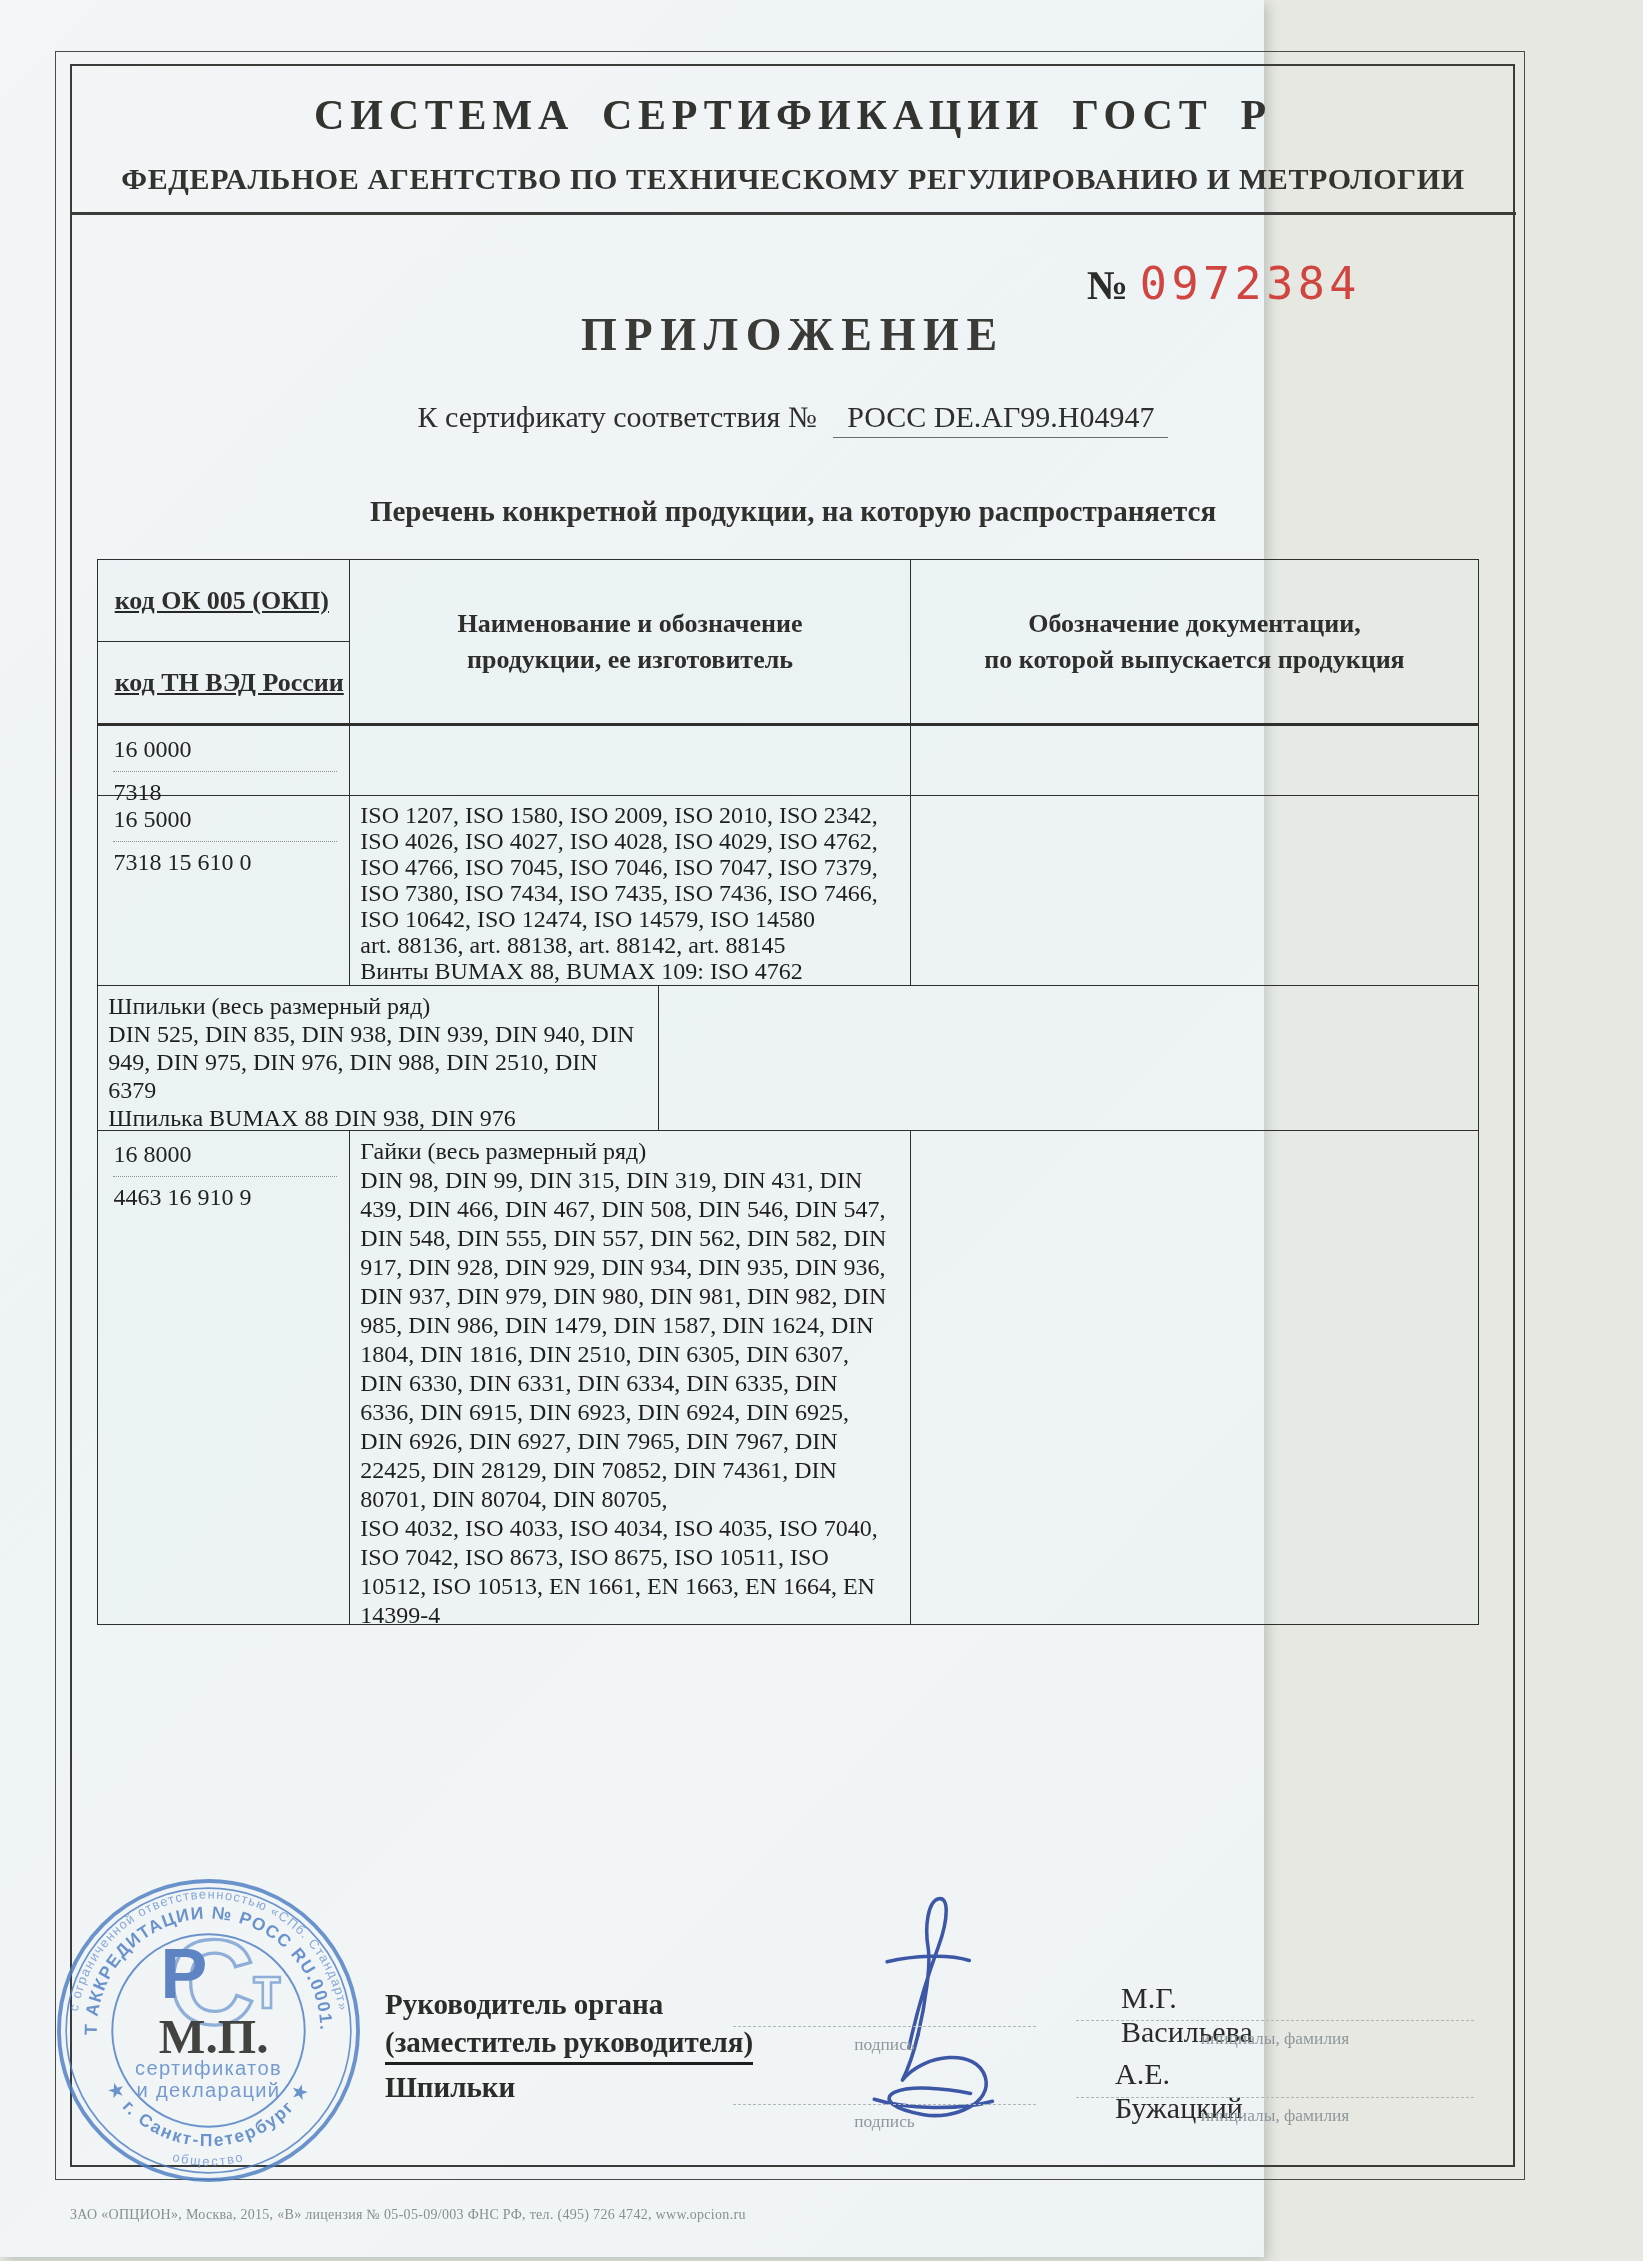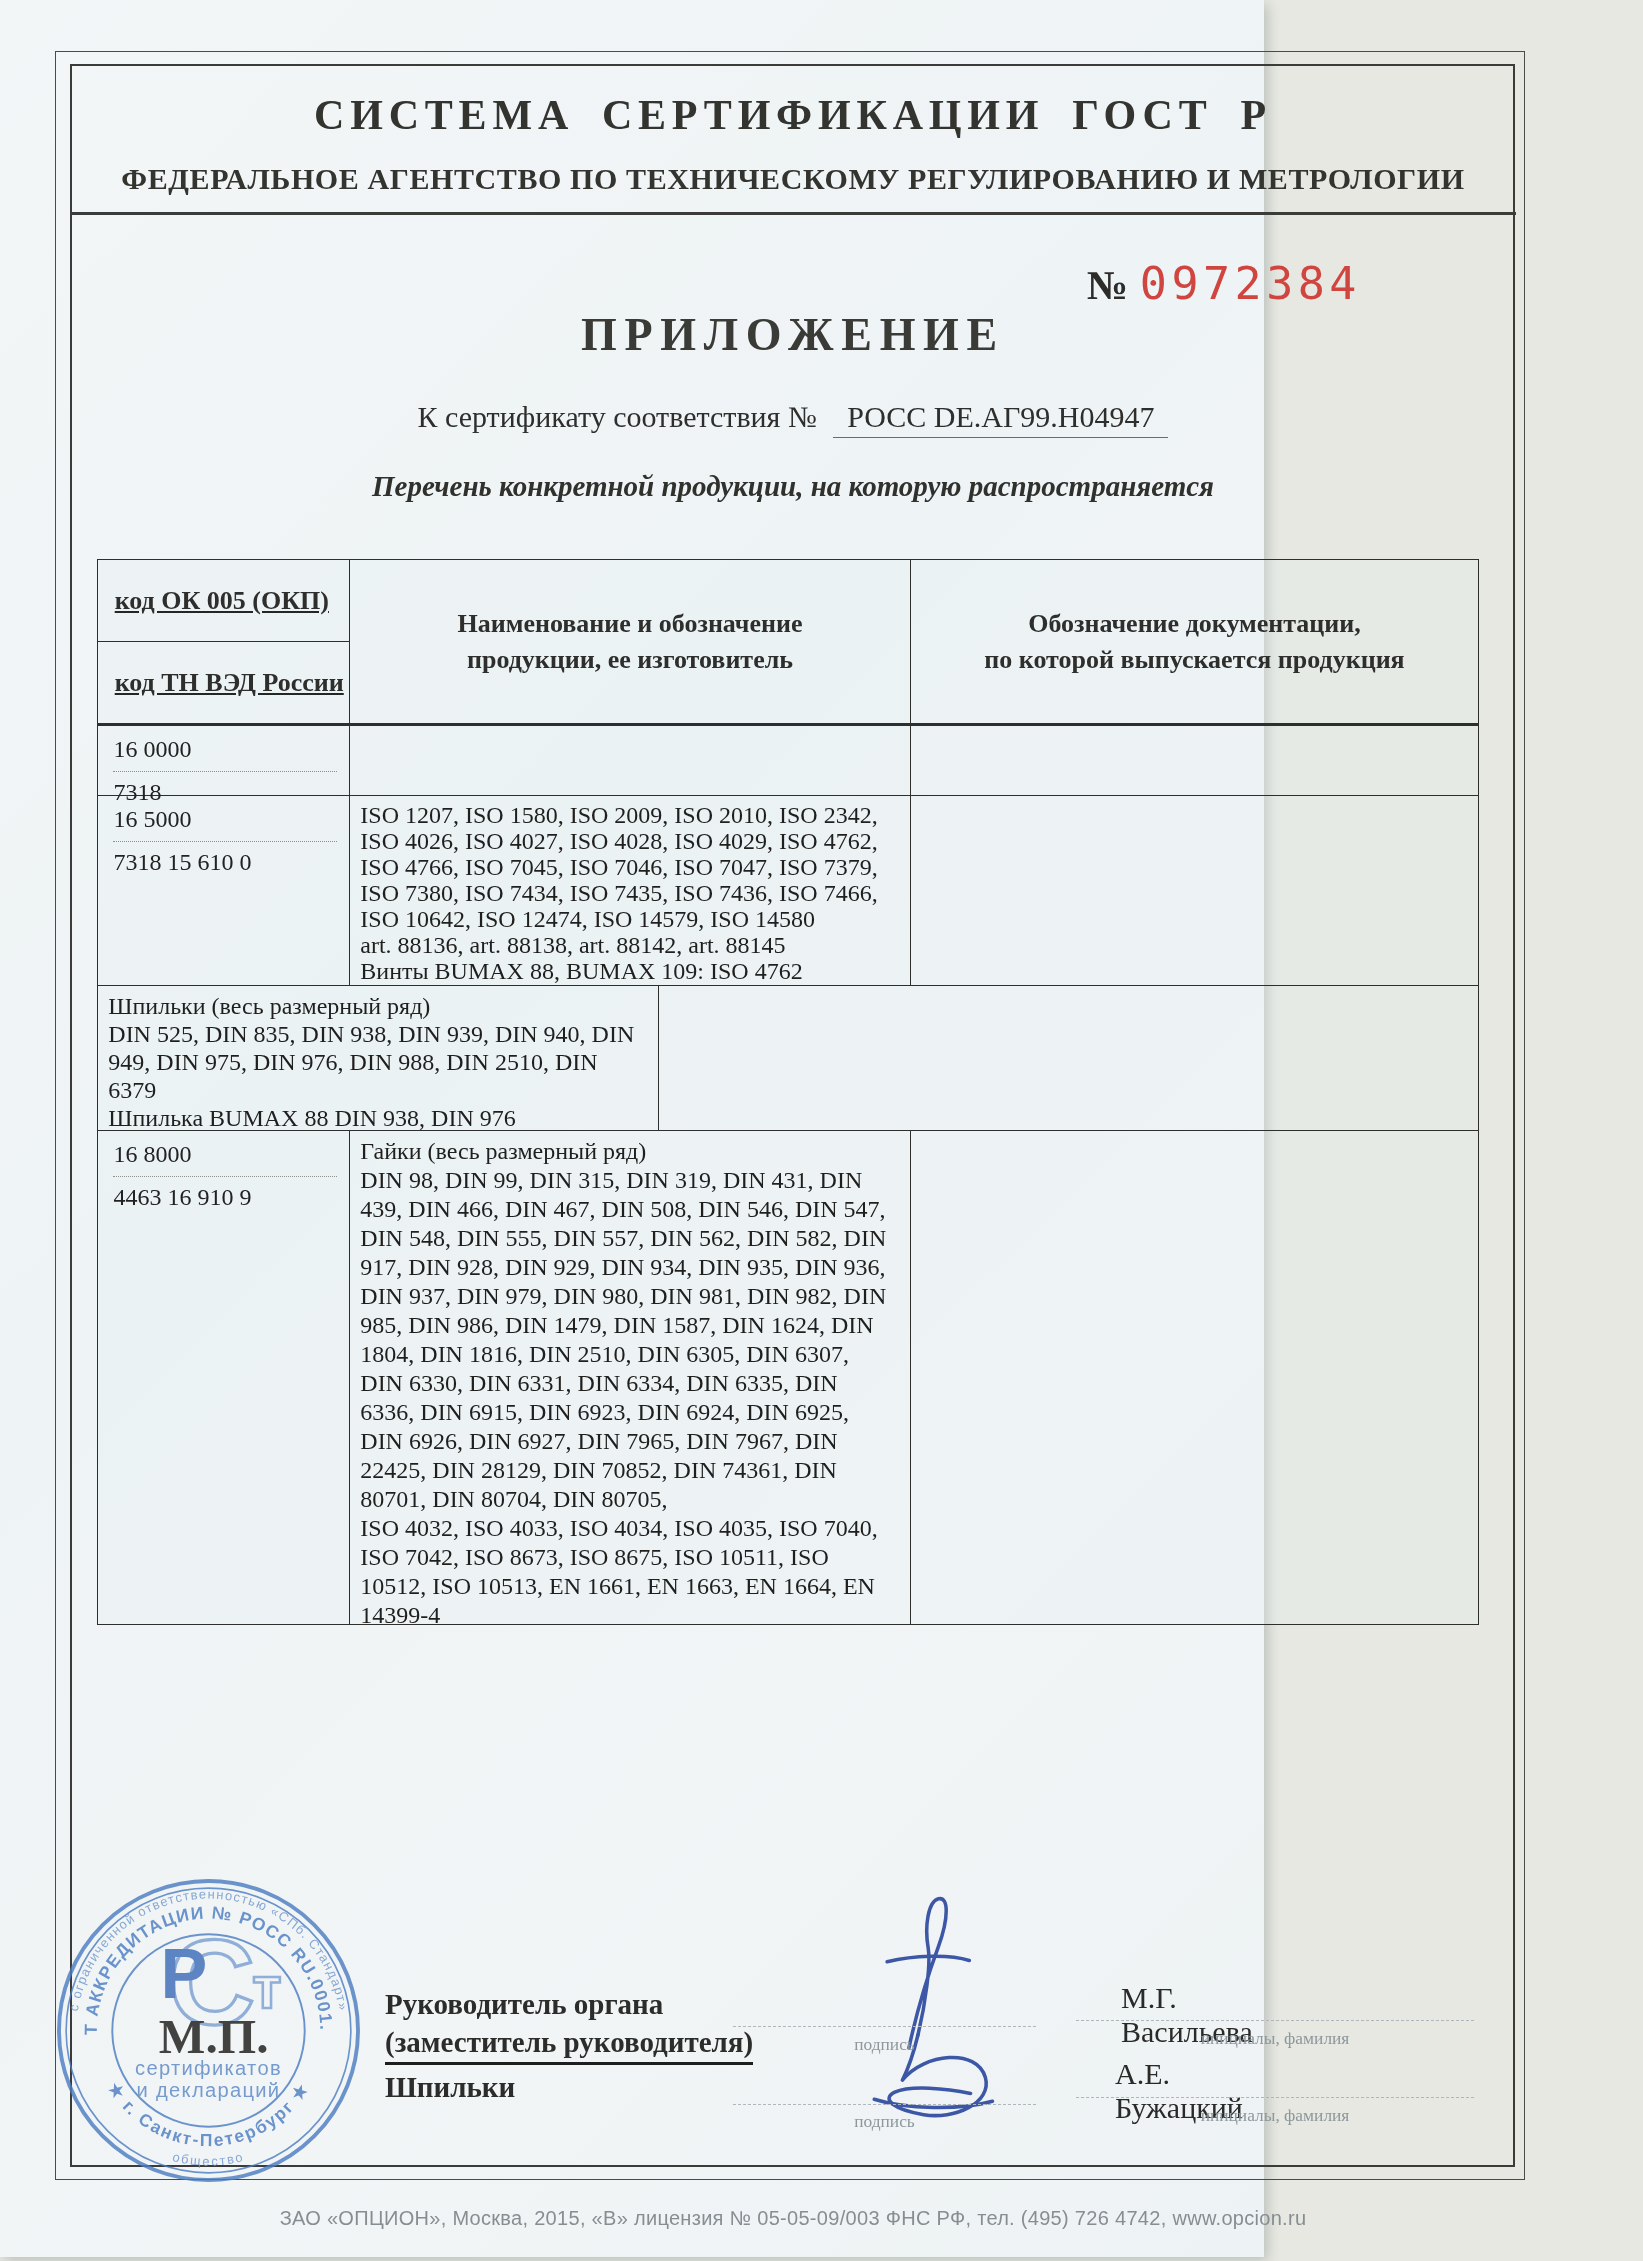--- a/index.html
+++ b/index.html
@@ -51,21 +51,21 @@
     font-size:30px;color:#2e2e2c;
   }
   .subtitle .value{
     display:inline-block;margin-left:16.7px;padding:0 14px 2.6px 14px;
     border-bottom:1.9px solid #6b6b68;
   }
   .desc{
     position:absolute;left:70px;width:1446px;text-align:center;
     font-size:29px;font-weight:bold;color:#30302d;
   }
-  .desc.l1{top:470px;font-style:italic;}
+  .desc.l1{top:495px;}
   .desc.l2{top:519px;}
 
   
   .ctable{
     position:absolute;left:97px;top:559px;width:1382px;
     border:1.9px solid #2e2e2c;background:rgba(226,238,243,.25);
     box-sizing:border-box;
   }
   .trow{display:flex;box-sizing:border-box;}
   .trow.head{height:166px;border-bottom:3.2px solid #2e2e2c;}
@@ -106,23 +106,23 @@
   .caption{position:absolute;font-size:17.4px;color:#8d979c;text-align:center;}
   .caption.c-s1{left:733px;top:2034px;width:303px;}
   .caption.c-s2{left:733px;top:2111px;width:303px;}
   .caption.c-n1{left:1076px;top:2028px;width:398px;}
   .caption.c-n2{left:1076px;top:2105px;width:398px;}
   .sig-name{position:absolute;font-size:30px;color:#2a2a28;}
   .sig-name.n1{left:1121px;top:1981px;}
   .sig-name.n2{left:1115px;top:2057px;}
 
   .footer{
-    position:absolute;left:70px;top:2207px;width:1446px;text-align:center;
-    font-family:Liberation Sans, sans-serif;
-    font-size:20px;color:#878e92;letter-spacing:0.3px;
+    position:absolute;left:70px;top:2207px;width:1446px;
+    font-family:Liberation Serif, serif;
+    font-size:14px;color:#878e92;letter-spacing:0.3px;
   }
   .stamp{position:absolute;left:46px;top:1868px;width:325px;height:325px;}
   .handsig{position:absolute;left:792px;top:1887px;width:257px;height:235px;}
 </style>
 </head>
 <body>
 
 <div class="paper">
 
   <div class="outer-frame"></div>

